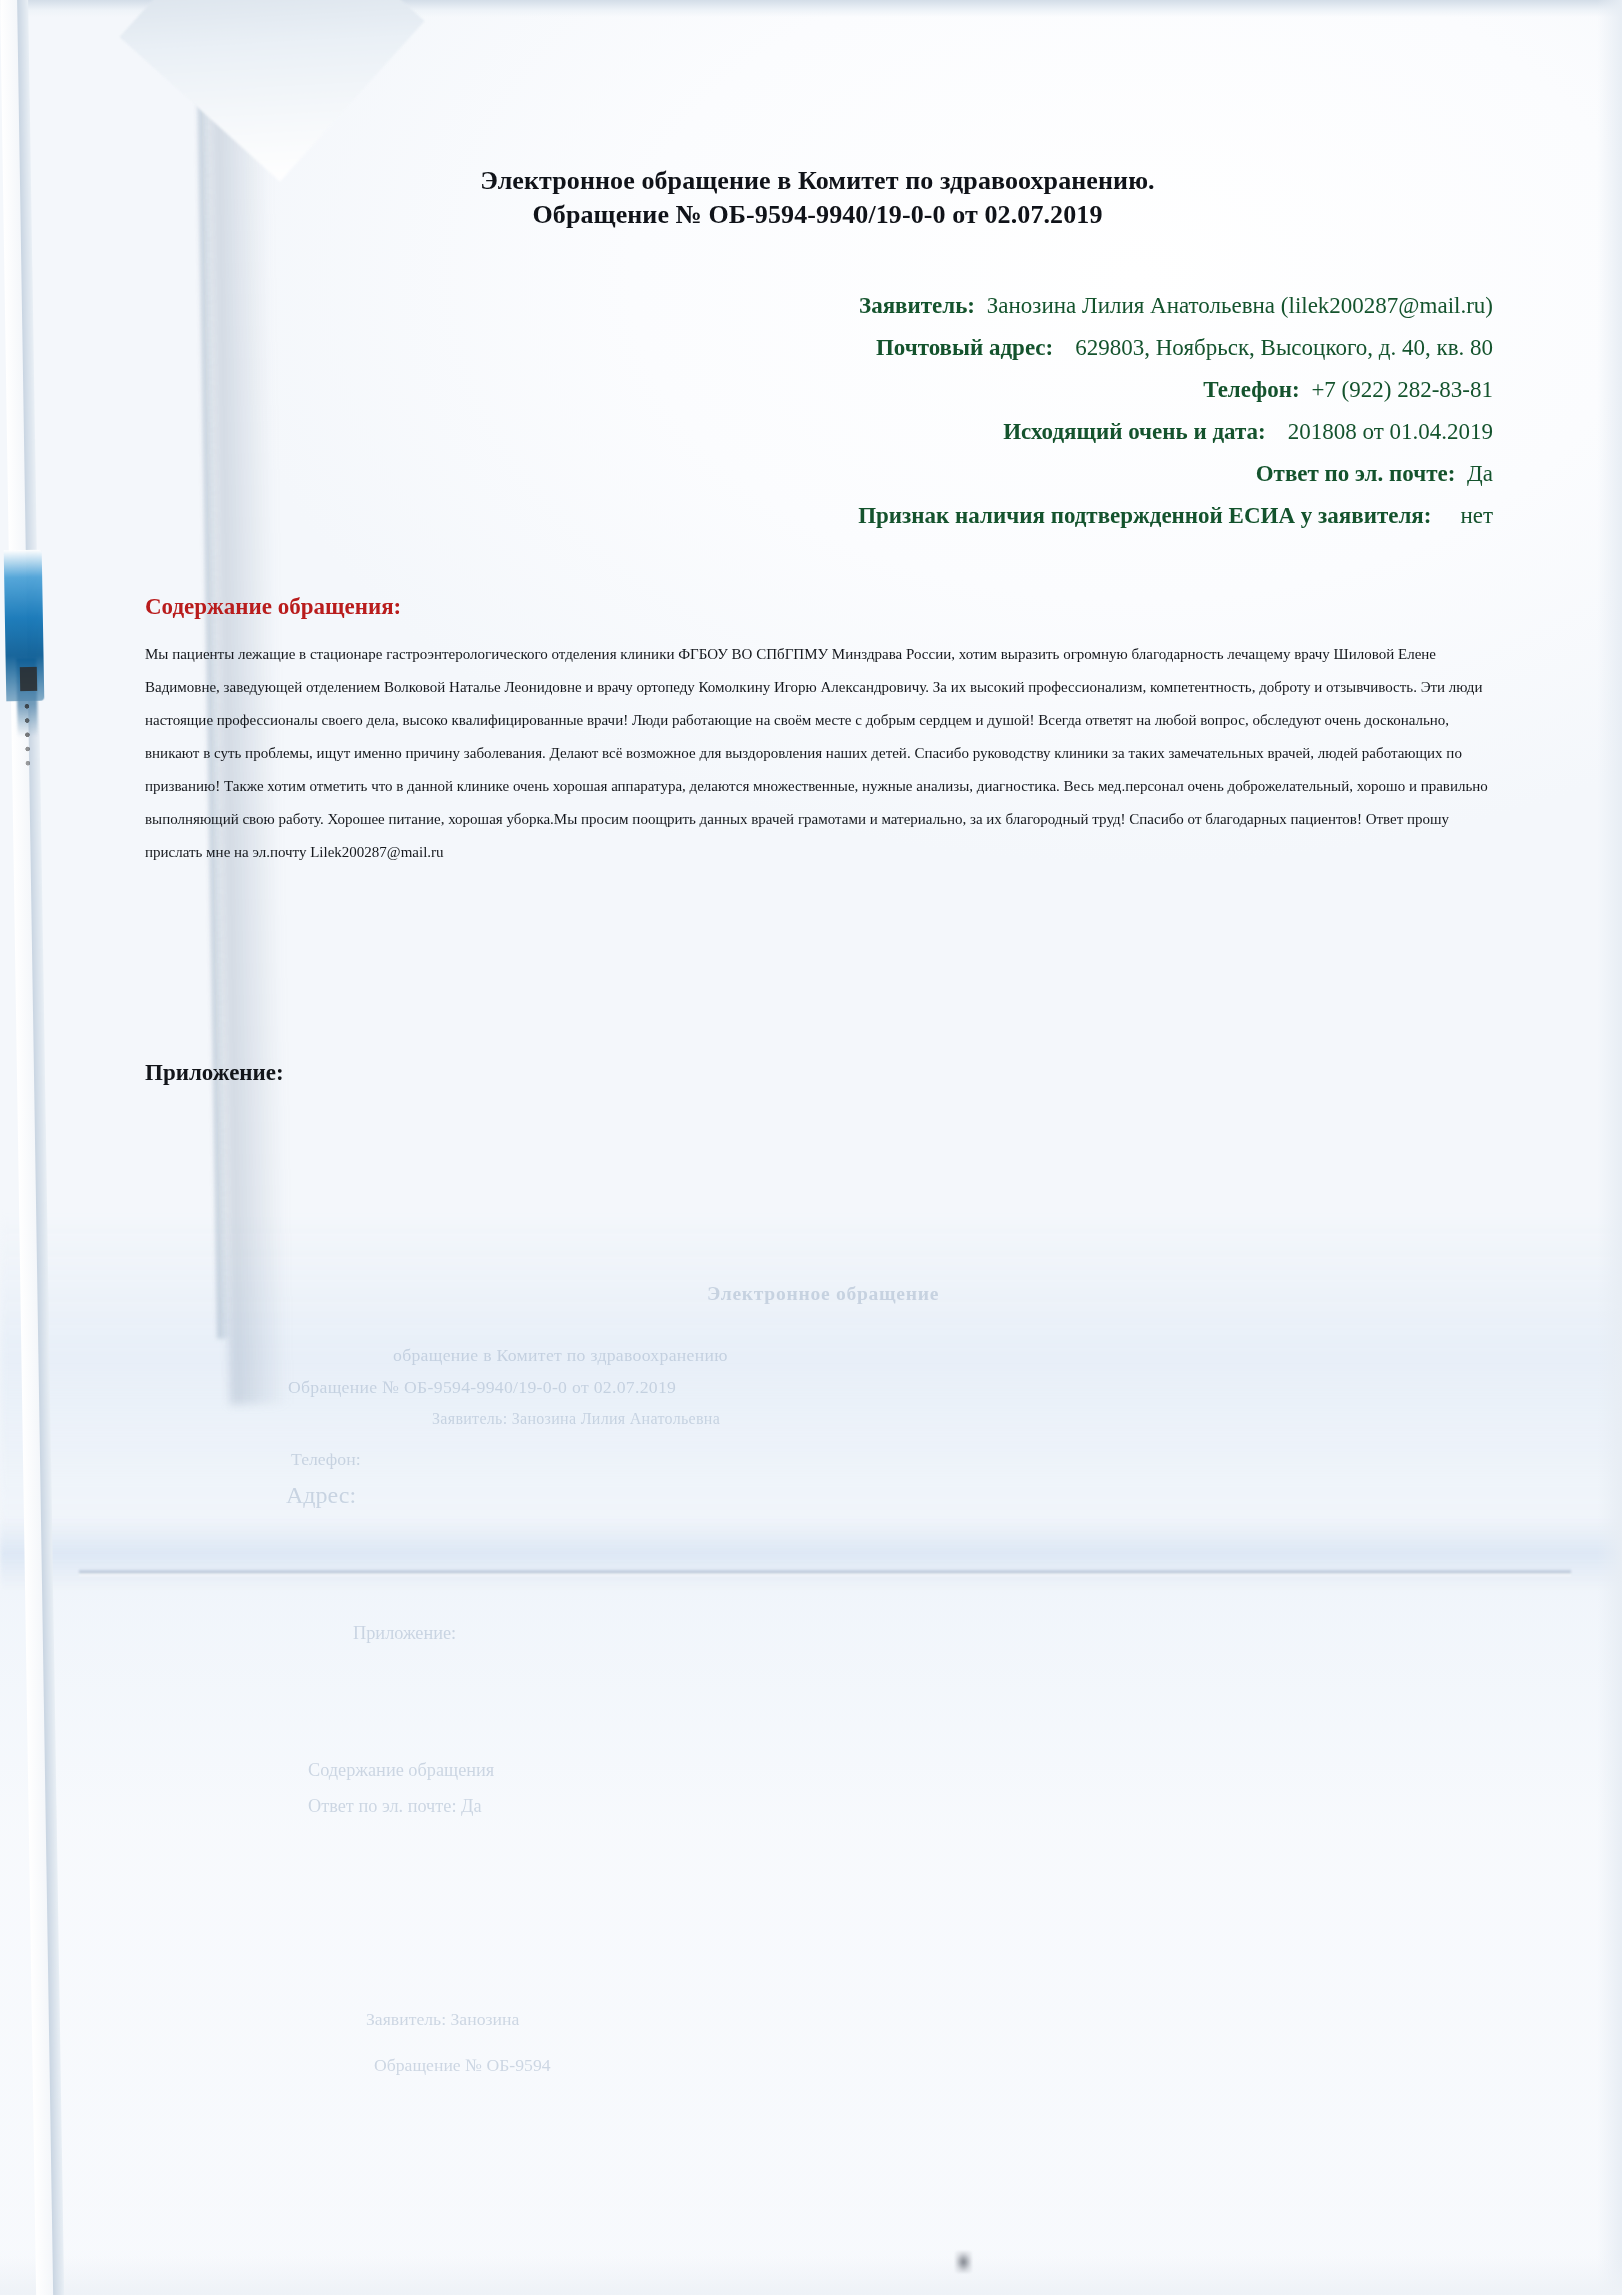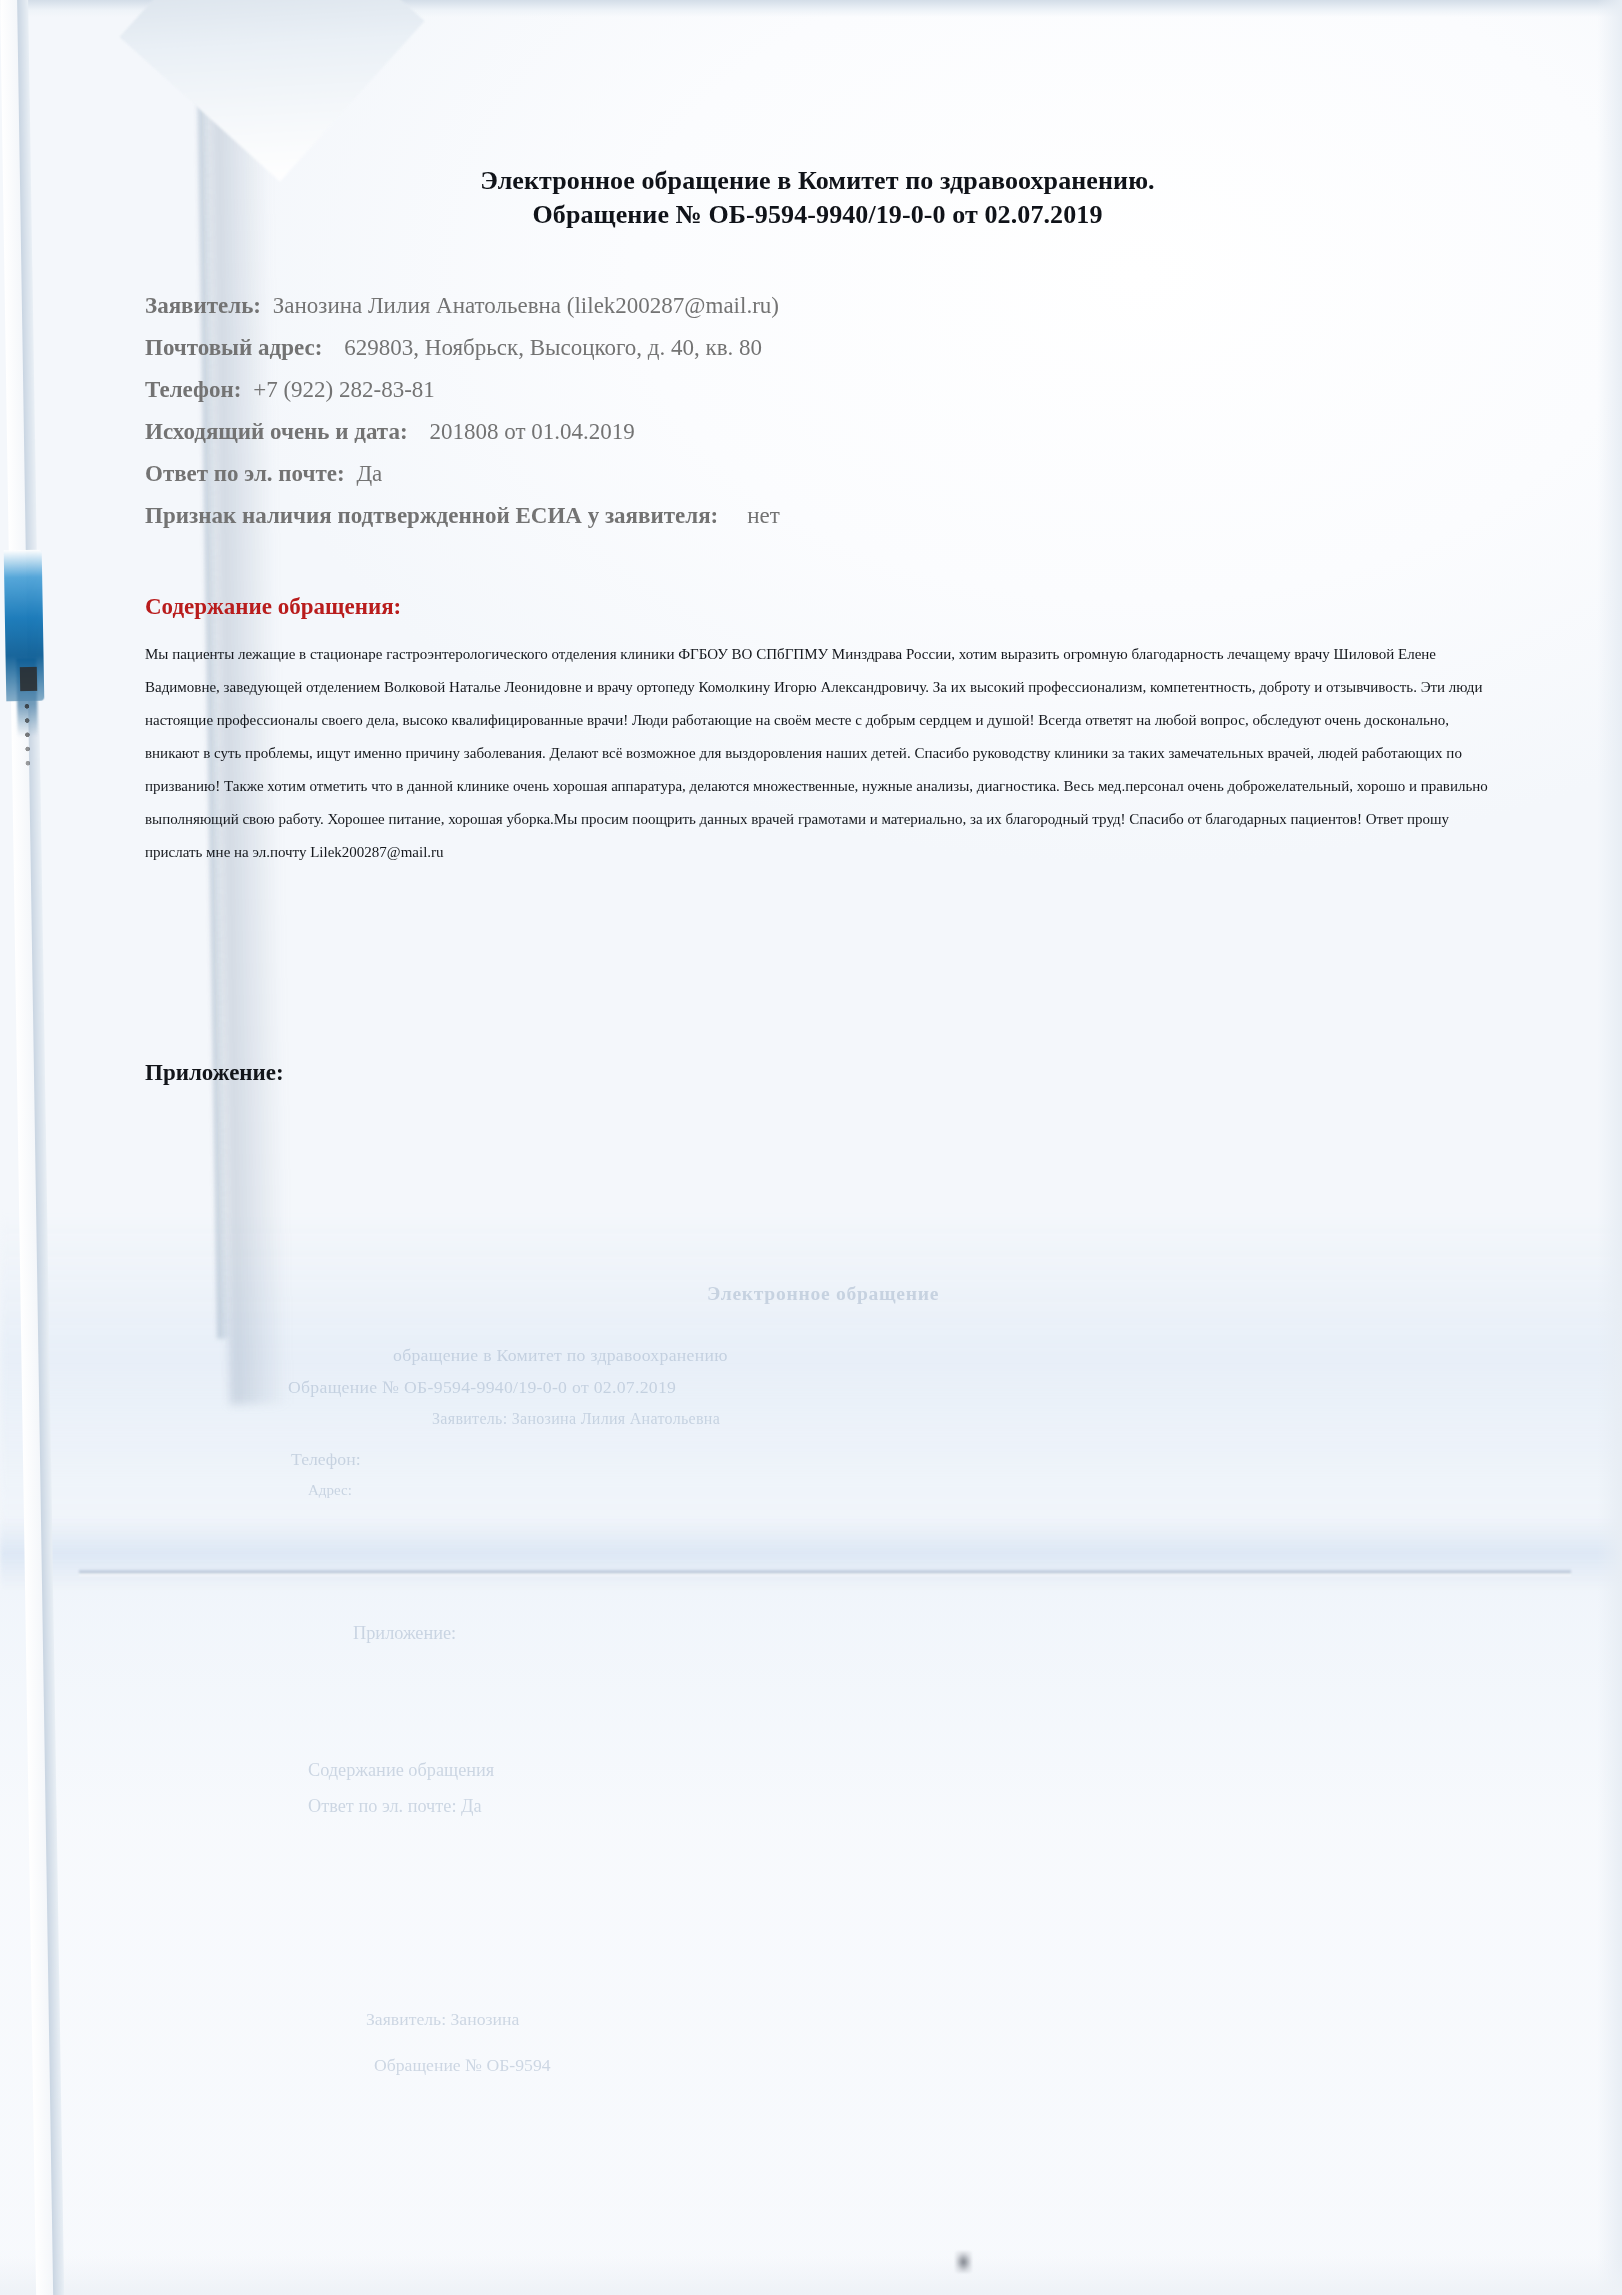--- a/index.html
+++ b/index.html
@@ -169,22 +169,23 @@
 
   .fields {
     position: absolute;
     left: 145px; top: 294px;
     width: 1348px;
   }
   .field-row {
     font-size: 23px;
     line-height: 1.0;
     margin-bottom: 19px;
-    color: #737373;
+    color: #14532d;
     white-space: nowrap;
+    text-align: right;
   }
   .field-label {
     font-weight: bold;
   }
   .field-value {
     font-weight: normal;
   }
   .gap-s { display: inline-block; width: 11.8px; }
   .gap-m { display: inline-block; width: 22px; }
   .gap-l { display: inline-block; width: 29px; }
@@ -227,21 +228,21 @@
   .ghost-title {
     left: 707px; top: 1283px;
     font-size: 19.6px;
     font-weight: bold;
     letter-spacing: 0.7px;
   }
   .ghost-b1 { left: 393px; top: 1345px; font-size: 17.7px; letter-spacing: 0.3px; }
   .ghost-b2 { left: 288px; top: 1377px; font-size: 17.7px; letter-spacing: 0.3px; }
   .ghost-b3 { left: 432px; top: 1410px; font-size: 16px; letter-spacing: 0.3px; text-align: center; }
   .ghost-b4 { left: 291px; top: 1449px; font-size: 17.7px; }
-  .ghost-b5 { left: 308px; top: 1482px; font-size: 15px; }
+  .ghost-b5 { left: 286px; top: 1482px; font-size: 24px; }
   .ghost-b6 { left: 353px; top: 1623px; font-size: 18.3px; }
   .ghost-b7 { left: 308px; top: 1760px; font-size: 18.3px; }
   .ghost-b8 { left: 308px; top: 1796px; font-size: 18.3px; }
   .ghost-b9 { left: 366px; top: 2009px; font-size: 17.7px; }
   .ghost-b10 { left: 374px; top: 2055px; font-size: 17.7px; }
 </style>
 </head>
 <body>
 
 <div class="scan">

